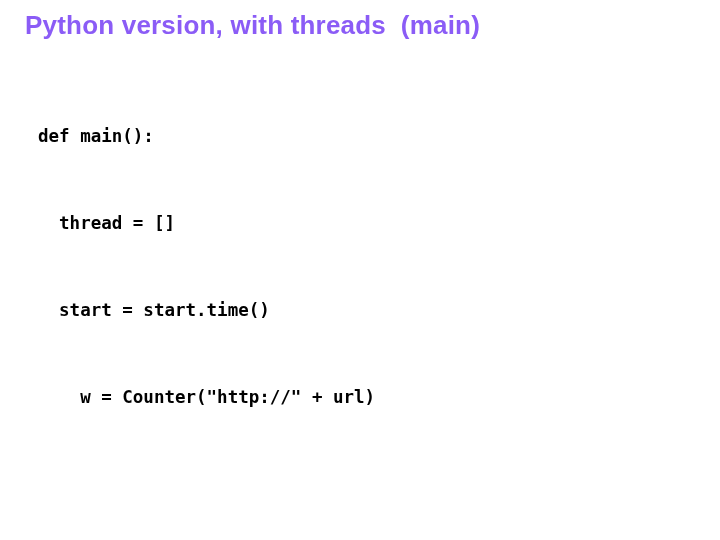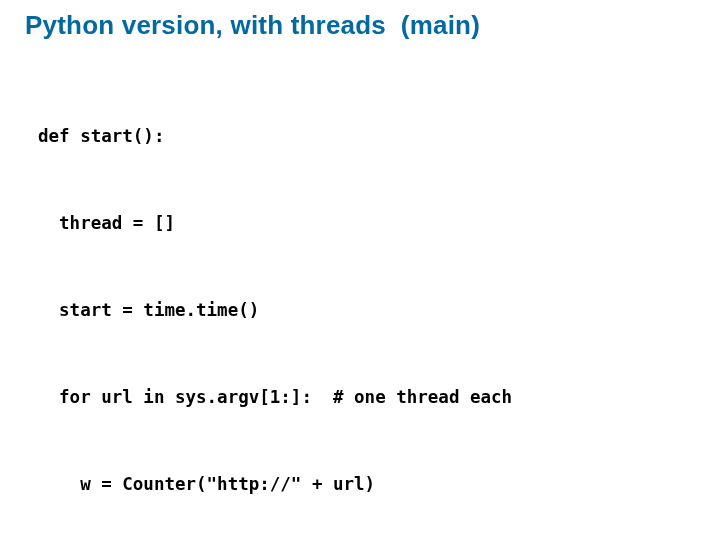--- a/index.html
+++ b/index.html
@@ -16,21 +16,21 @@
     overflow: hidden;
     font-family: "Liberation Sans", sans-serif;
   }
   .slide-title {
     position: absolute;
     left: 25px;
     top: 10px;
     margin: 0;
     font-size: 26px;
     font-weight: bold;
-    color: #0369a1;
+    color: #8b5cf6;
     white-space: pre;
     letter-spacing: 0.2px;
     font-family: "Liberation Sans", sans-serif;
   }
   .code-block {
     position: absolute;
     left: 38px;
     top: 64px;
     font-family: "DejaVu Sans Mono", "Liberation Mono", monospace;
     font-weight: bold;
@@ -43,24 +43,23 @@
     min-height: 29px;
   }
 </style>
 </head>
 <body>
 
 <div class="slide">
   <h1 class="slide-title">Python version, with threads  (main)</h1>
 
   <div class="code-block">
-    <div class="code-line">def start():</div>
+    <div class="code-line">def main():</div>
     <div class="code-line">  thread = []</div>
-    <div class="code-line">  start = time.time()</div>
-    <div class="code-line">  for url in sys.argv[1:]:  # one thread each</div>
+    <div class="code-line">  start = start.time()</div>
     <div class="code-line">    w = Counter("http://" + url)</div>
     
     
     
     
     
     
     
     
     

